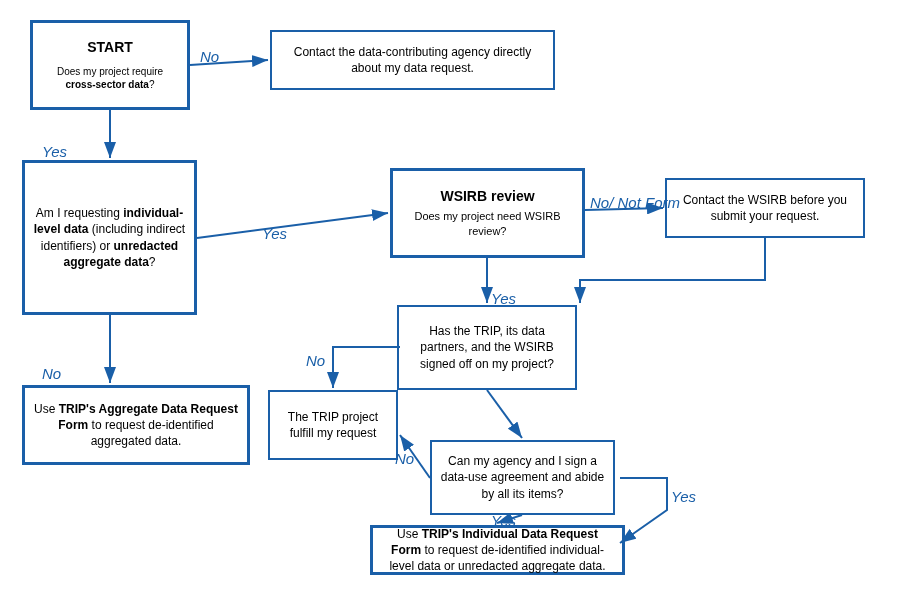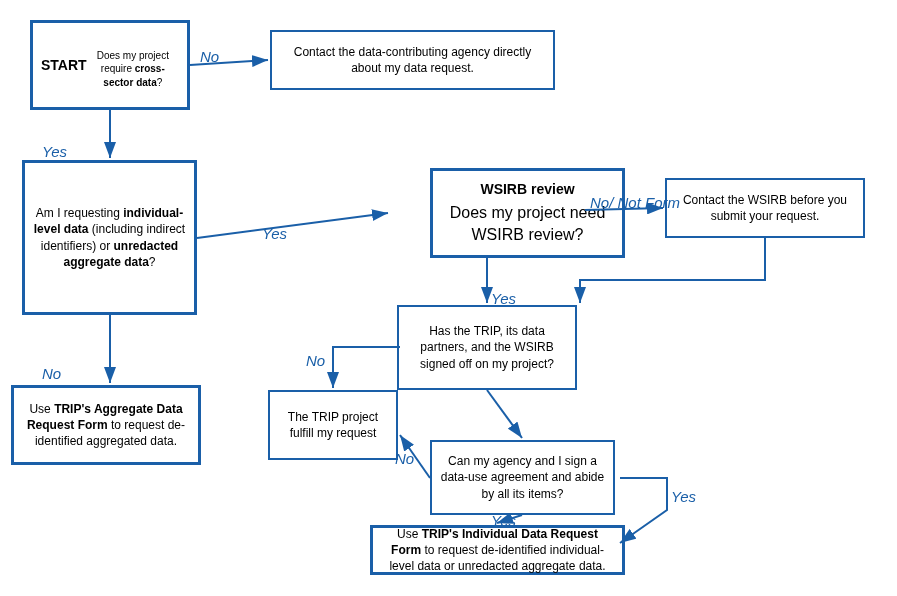--- a/index.html
+++ b/index.html
@@ -46,49 +46,49 @@
       font-size: 15px;
       color: #1a5fa8;
       font-style: italic;
     }
   </style>
 </head>
 <body>
 
 <div class="flowchart">
 
-  <div class="box thick" style="left:30px;top:20px;width:160px;height:90px;">
+  <div class="box thick" style="left:30px;top:20px;width:160px;height:90px;flex-direction:column;">
     <div style="font-weight:bold;font-size:14px;">START</div>
     <div style="font-size:10px;margin-top:8px;">Does my project require <b>cross-sector data</b>?</div>
   </div>
 
   <div class="box" style="left:270px;top:30px;width:285px;height:60px;">
     <div>Contact the data-contributing agency directly about my data request.</div>
   </div>
 
   <div class="box thick" style="left:22px;top:160px;width:175px;height:155px;flex-direction:column;">
     <div style="font-size:12px;">
       Am I requesting <b>individual-level data</b> (including indirect identifiers) or <b>unredacted aggregate data</b>?
     </div>
   </div>
 
-  <div class="box thick" style="left:390px;top:168px;width:195px;height:90px;flex-direction:column;margin-left:40px;">
+  <div class="box thick" style="left:390px;top:168px;width:195px;height:90px;flex-direction:column;">
     <div style="font-weight:bold;font-size:14px;">WSIRB review</div>
-    <div style="font-size:16px;margin-top:3px;">Does my project need WSIRB review?</div>
+    <div style="font-size:11px;margin-top:3px;">Does my project need WSIRB review?</div>
   </div>
 
   <div class="box" style="left:397px;top:305px;width:180px;height:85px;flex-direction:column;">
     <div style="font-size:12px;text-align:center;">Has the TRIP, its data partners, and the WSIRB signed off on my project?</div>
   </div>
 
   <div class="box" style="left:665px;top:178px;width:200px;height:60px;">
     <div>Contact the WSIRB before you submit your request.</div>
   </div>
 
-  <div class="box thick" style="left:11px;top:385px;width:190px;height:80px;flex-direction:column;">
+  <div class="box thick" style="left:22px;top:385px;width:228px;height:80px;flex-direction:column;">
     <div style="font-size:12px;text-align:center;">Use <b>TRIP's Aggregate Data Request Form</b> to request de-identified aggregated data.</div>
   </div>
 
   <div class="box" style="left:268px;top:390px;width:130px;height:70px;flex-direction:column;">
     <div style="font-size:12px;text-align:center;">The TRIP project fulfill my request</div>
   </div>
 
   <div class="box" style="left:430px;top:440px;width:185px;height:75px;flex-direction:column;">
     <div style="font-size:12px;">Can my agency and I sign a data-use agreement and abide by all its items?</div>
   </div>

